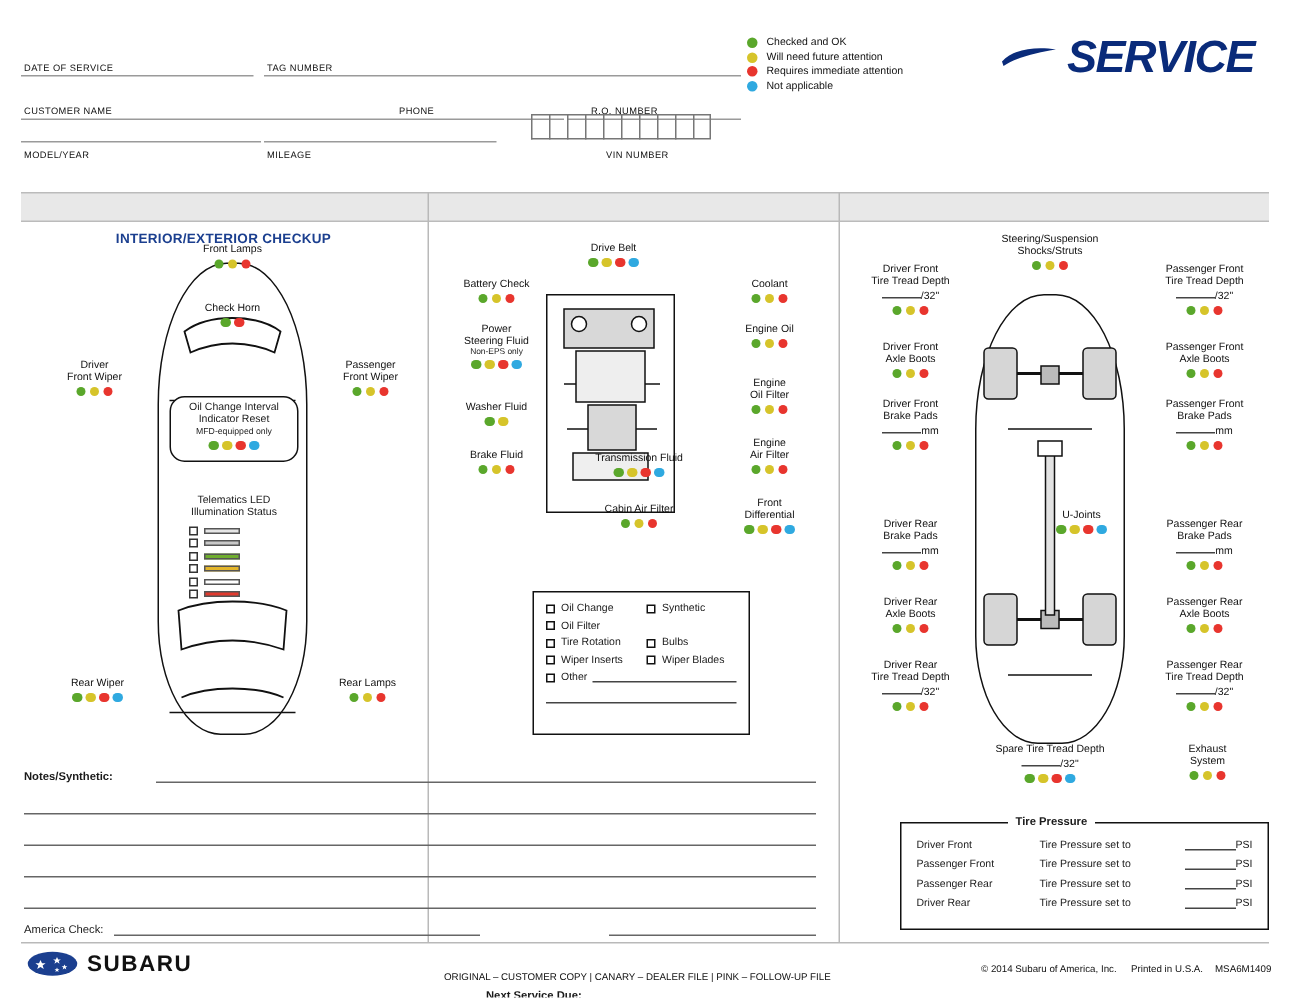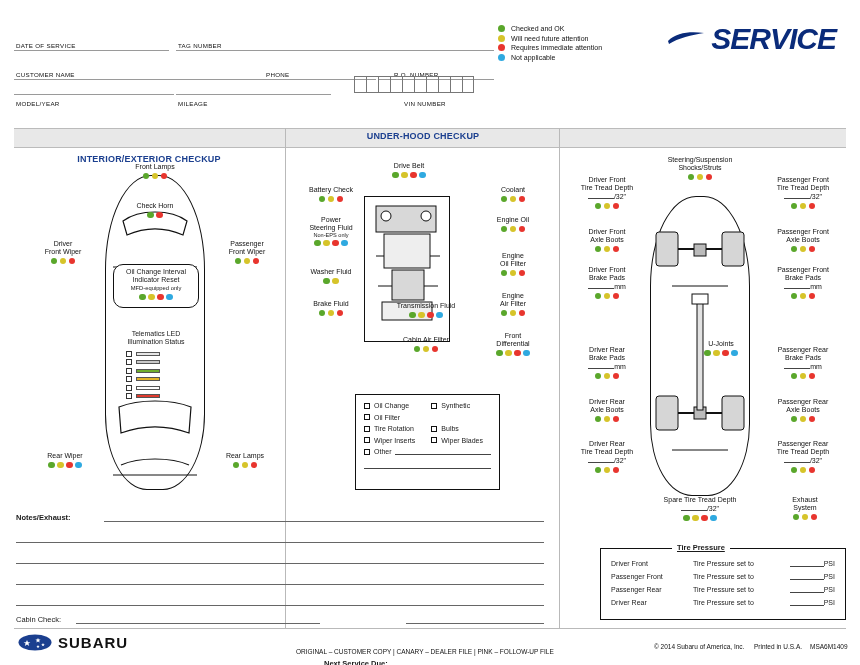--- a/index.html
+++ b/index.html
@@ -155,21 +155,20 @@
 
   <div class="logo">
     <svg class="swoosh" viewBox="0 0 40 16">
       <path d="M2 11 C10 2, 26 1, 38 3 C26 5, 12 8, 3 14 Z" fill="#0a2b7a"></path>
     </svg>
     <div class="express">SERVICE</div>
   </div>
 
   <div class="band"></div>
   <div class="band-title" style="left:14px; width:270px;margin-top:23px;">INTERIOR/EXTERIOR CHECKUP</div>
-  <div class="band-title" style="left:288px; width:270px;">UNDER-HOOD CHECKUP</div>
 
   <div class="vline" style="left:285px; top:128px; height:500px;"></div>
   <div class="vline" style="left:559px; top:128px; height:500px;"></div>
   <div class="hline" style="left:14px; top:628px; width:832px;"></div>
 
   <div>
 
     <div class="car-outline" style="left:105px; top:175px; width:100px; height:315px;"></div>
     <svg style="position:absolute; left:105px; top:175px; width:100px; height:315px;" viewBox="0 0 100 315">
       <path d="M18 46 C34 34, 66 34, 82 46 L78 60 C60 52, 40 52, 22 60 Z" fill="none" stroke="#111" stroke-width="1.2"></path>
@@ -665,31 +664,31 @@
         <span style="border-bottom:1px solid #444; width:34px; display:inline-block; height:8px;"></span>
         <span>PSI</span>
       </div>
       <div class="tp-row" style="margin-bottom:0;">
         <span class="nm">Driver Rear</span>
         <span class="st">Tire Pressure set to</span>
         <span style="border-bottom:1px solid #444; width:34px; display:inline-block; height:8px;"></span>
         <span>PSI</span>
       </div>
     </div>
-    <div class="tp-title" style="left:672px; top:543px;text-decoration:underline;">Tire Pressure</div>
+    <div class="tp-title" style="left:672px; top:543px;">Tire Pressure</div>
   </div>
 
-  <div class="notes-label" style="left:16px; top:513px;">Notes/Exhaust:</div>
+  <div class="notes-label" style="left:16px; top:513px;">Notes/Synthetic:</div>
   <div class="nline" style="left:104px; top:521px; width:440px;"></div>
   <div class="nline" style="left:16px; top:542px; width:528px;"></div>
   <div class="nline" style="left:16px; top:563px; width:528px;"></div>
   <div class="nline" style="left:16px; top:584px; width:528px;"></div>
   <div class="nline" style="left:16px; top:605px; width:528px;"></div>
 
-  <div class="notes-label" style="left:16px; top:615px; font-weight:normal;">Cabin Check:</div>
+  <div class="notes-label" style="left:16px; top:615px; font-weight:normal;">America Check:</div>
   <div class="nline" style="left:76px; top:623px; width:244px;"></div>
   <div class="notes-label" style="left:324px; top:615px; font-weight:bold;margin-top:44px;">Next Service Due:</div>
   <div class="nline" style="left:406px; top:623px; width:138px;"></div>
 
   <div style="position:absolute; left:18px; top:634px; display:flex; align-items:center; gap:6px;">
     <svg class="subaru-star" viewBox="0 0 34 17">
       <ellipse cx="17" cy="8.5" rx="16.5" ry="8" fill="#1b3f8f"></ellipse>
       <polygon points="9,6 10,8.2 12.4,8.2 10.4,9.6 11.2,12 9,10.6 6.8,12 7.6,9.6 5.6,8.2 8,8.2" fill="#fff"></polygon>
       <polygon points="20,4 20.8,5.6 22.6,5.6 21.1,6.7 21.7,8.5 20,7.4 18.3,8.5 18.9,6.7 17.4,5.6 19.2,5.6" fill="#fff"></polygon>
       <polygon points="25,9 25.6,10.2 26.9,10.2 25.8,11 26.2,12.3 25,11.5 23.8,12.3 24.2,11 23.1,10.2 24.4,10.2" fill="#fff"></polygon>

